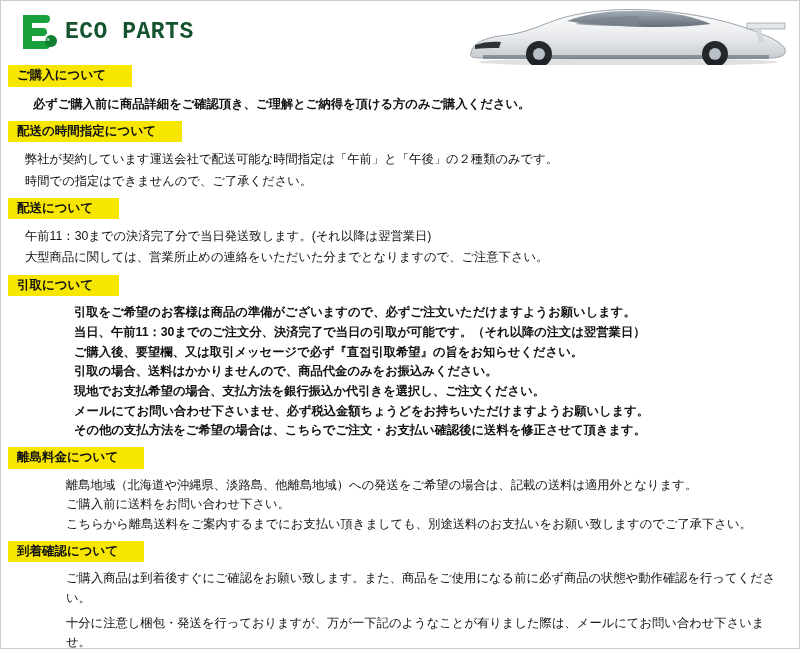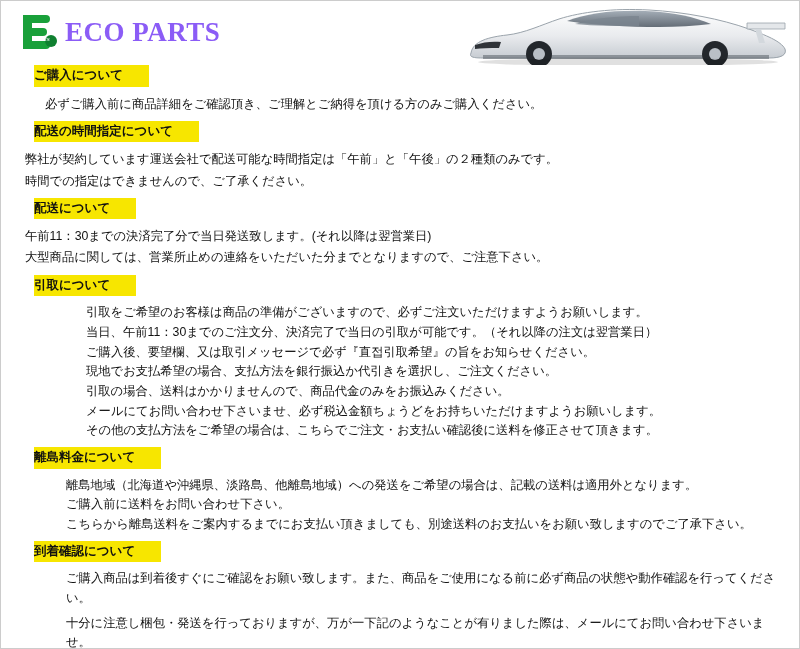--- a/index.html
+++ b/index.html
@@ -65,25 +65,25 @@
   .logo-sub {
     position: absolute;
     left: 12px;
     top: 21px;
     font-size: 6px;
     color: #ffffff;
     letter-spacing: 0.2px;
     font-style: italic;
   }
   .logo-text {
-    font-size: 27px;
+    font-size: 23px;
     font-weight: bold;
-    color: #8b5cf6;
+    color: #14532d;
     letter-spacing: 0.5px;
-    font-family: Liberation Serif, serif;
+    font-family: Liberation Mono, monospace;
   }
 
   
   .car {
     position: absolute;
     right: 6px;
     top: -2px;
     width: 330px;
     height: 70px;
   }
@@ -91,32 +91,33 @@
   
   .content {
     padding: 0 0 0 0;
   }
   .sec-head {
     display: inline-block;
     background: #f7e600;
     color: #111111;
     font-size: 12.5px;
     font-weight: bold;
-    padding: 3px 26px 3px 0;
-    margin: 0 0 0 33px;
+    padding: 3px 26px 3px 9px;
+    margin: 0 0 0 7px;
     line-height: 1.25;
   }
   .sec-body {
     padding: 7px 10px 6px 24px;
     line-height: 1.72;
     font-size: 12.3px;
     color: #111111;
   }
   .sec-body.indent {
-    padding-left: 44px;
+    padding-left: 32px;
+    font-weight: bold;
   }
   .sec-body p { margin: 0; }
   .tight { line-height: 1.6; margin-left: 41px; }
   .gap-sm { height: 5px; }
 </style>
 </head>
 <body>
 
 <div class="page">
 
@@ -192,22 +193,22 @@
         <p>大型商品に関しては、営業所止めの連絡をいただいた分までとなりますので、ご注意下さい。</p>
       </div>
     </div>
 
     <div>
       <div class="sec-head">引取について</div>
       <div class="sec-body indent tight">
         <p>引取をご希望のお客様は商品の準備がございますので、必ずご注文いただけますようお願いします。</p>
         <p>当日、午前11：30までのご注文分、決済完了で当日の引取が可能です。（それ以降の注文は翌営業日）</p>
         <p>ご購入後、要望欄、又は取引メッセージで必ず『直접引取希望』の旨をお知らせください。</p>
+        <p>引取の場合、送料はかかりませんので、商品代金のみをお振込みください。</p>
         <p>現地でお支払希望の場合、支払方法を銀行振込か代引きを選択し、ご注文ください。</p>
-        <p>引取の場合、送料はかかりませんので、商品代金のみをお振込みください。</p>
         <p>メールにてお問い合わせ下さいませ、必ず税込金額ちょうどをお持ちいただけますようお願いします。</p>
         <p>その他の支払方法をご希望の場合は、こちらでご注文・お支払い確認後に送料を修正させて頂きます。</p>
       </div>
     </div>
 
     <div>
       <div class="sec-head">離島料金について</div>
       <div class="sec-body tight">
         <p>離島地域（北海道や沖縄県、淡路島、他離島地域）への発送をご希望の場合は、記載の送料は適用外となります。</p>
         <p>ご購入前に送料をお問い合わせ下さい。</p>

